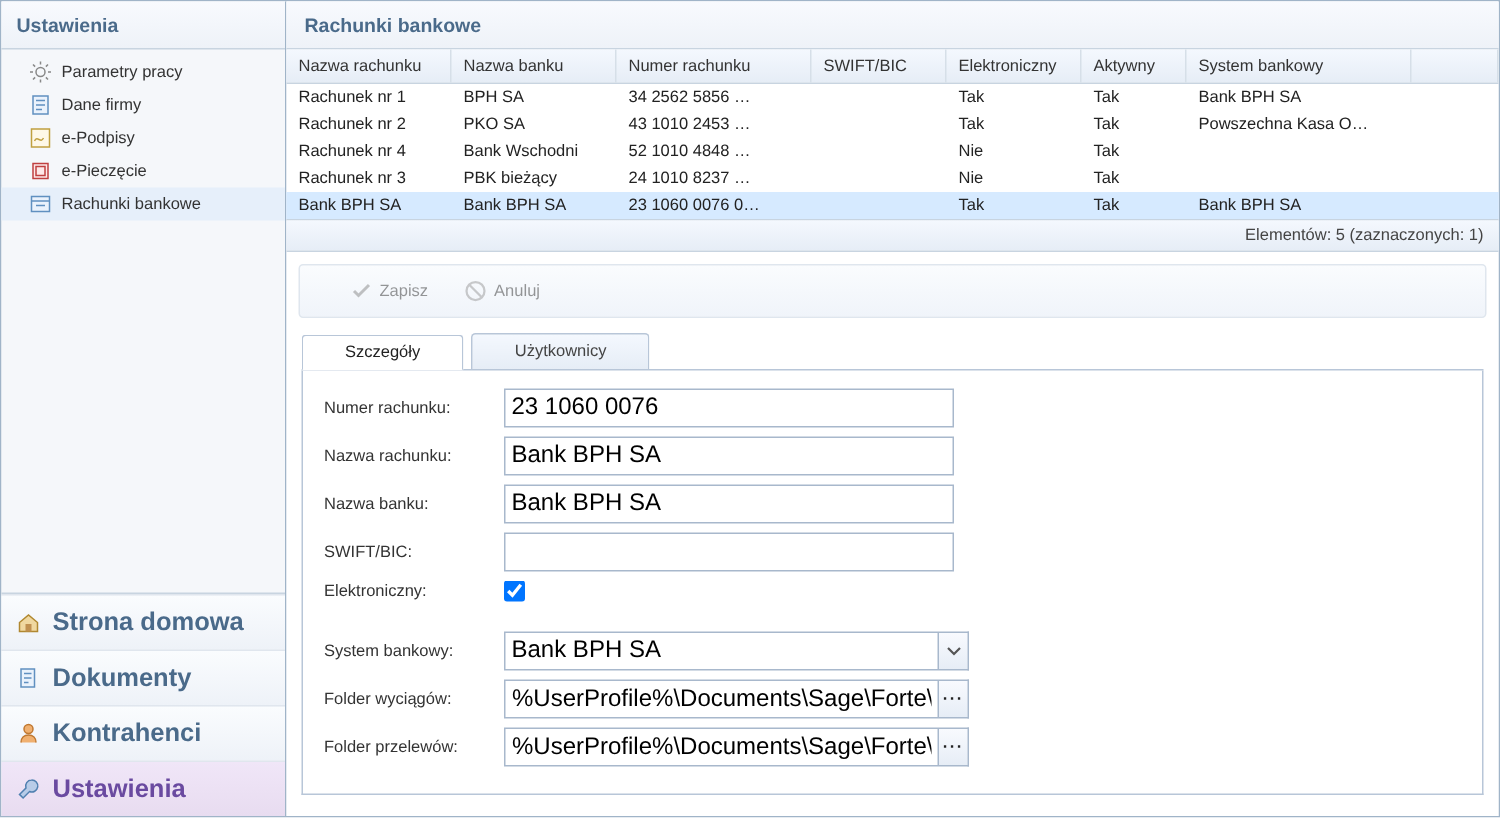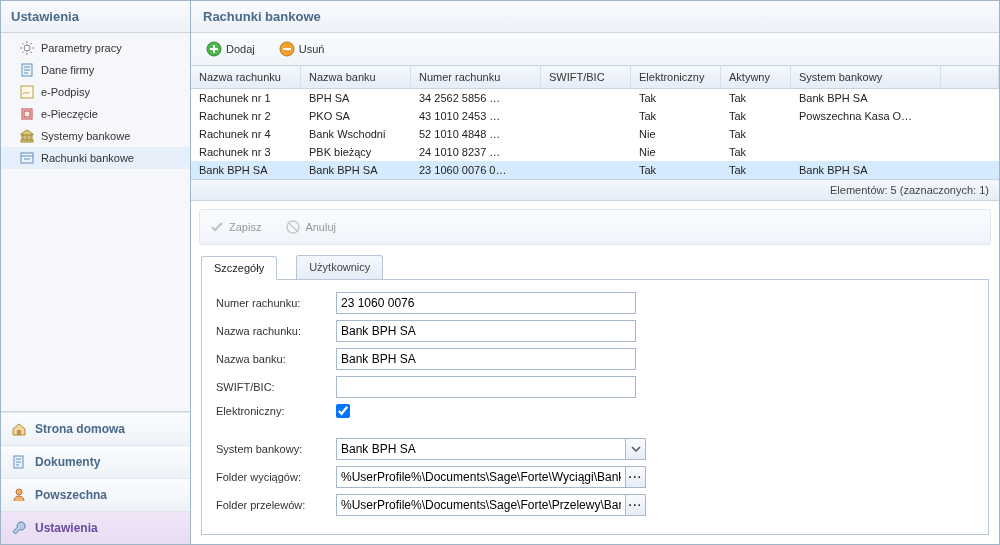--- a/index.html
+++ b/index.html
@@ -7,21 +7,21 @@
 .app { display: flex; width: 1000px; height: 545px; border: 1px solid #a0b4c8; }
 
 
 .sidebar { width: 190px; background: #f5f7fa; border-right: 1px solid #a0b4c8; display: flex; flex-direction: column; }
 .sidebar-header { padding: 8px 10px; font-weight: bold; font-size: 13px; color: #4a6a8a; border-bottom: 1px solid #c8d4e0; background: linear-gradient(#f8fafe,#eef2f8); }
 .sidebar-tree { flex: 1; padding: 4px 0; }
 .tree-item { display: flex; align-items: center; gap: 6px; padding: 3px 8px 3px 18px; cursor: pointer; text-align: right; }
 .tree-item.selected { background: #e6effa; }
 .tree-item .tree-label { color: #333; }
 .sidebar-nav { border-top: 1px solid #c8d4e0; }
-.nav-item { display: flex; align-items: center; gap: 8px; padding: 8px 10px; border-top: 1px solid #e0e6ee; cursor: pointer; font-weight: bold; color: #4a6a8a; font-size: 12px; background: linear-gradient(#fafcfe,#eef2f8); }
+.nav-item { display: flex; align-items: center; gap: 8px; padding: 8px 10px; border-top: 1px solid #e0e6ee; cursor: pointer; font-weight: bold; color: #4a6a8a; font-size: 17px; background: linear-gradient(#fafcfe,#eef2f8); }
 .nav-item.active { background: linear-gradient(#f0e6f8,#e8dcf0); color: #6a4aa0; }
 
 
 .main { flex: 1; display: flex; flex-direction: column; background: #fff; }
 .main-header { padding: 8px 12px; font-weight: bold; font-size: 13px; color: #4a6a8a; border-bottom: 1px solid #c8d4e0; background: linear-gradient(#f8fafe,#eef2f8); }
 
 
 .toolbar { display: flex; align-items: center; gap: 6px; padding: 4px 6px; border-bottom: 1px solid #c8d4e0; background: linear-gradient(#fafcfe,#f0f4fa); }
 .tbtn { display: flex; align-items: center; gap: 4px; padding: 3px 8px; border: 1px solid transparent; border-radius: 3px; cursor: pointer; }
 .tbtn .btn-label { color: #333; }
@@ -34,33 +34,33 @@
 .grid { border-bottom: 1px solid #c8d4e0; }
 .grid-head, .grid-row { display: grid; grid-template-columns: 110px 110px 130px 90px 90px 70px 150px 1fr; }
 .grid-head { background: linear-gradient(#f4f8fe,#e6edf6); border-bottom: 1px solid #c8d4e0; }
 .grid-head .cell { padding: 5px 8px; border-right: 1px solid #d6dfe8; color: #333; }
 .grid-body .grid-row .cell { padding: 3px 8px; white-space: nowrap; overflow: hidden; text-overflow: ellipsis; color: #222; }
 .grid-row.selected { background: #d6eaff; }
 .grid-row.selected .cell { background: #d6eaff; }
 .status-bar { text-align: right; padding: 4px 10px; background: linear-gradient(#f4f8fe,#e6edf6); border-bottom: 1px solid #c8d4e0; color: #444; }
 
 
-.form-toolbar { display: flex; align-items: center; gap: 6px; padding: 5px 0; margin: 8px 8px 4px 8px; border: 1px solid #dfe6ee; border-radius: 3px; background: linear-gradient(#fafcfe,#f0f4fa); }
+.form-toolbar { display: flex; align-items: center; gap: 6px; padding: 5px 24px; margin: 8px 8px 4px 8px; border: 1px solid #dfe6ee; border-radius: 3px; background: linear-gradient(#fafcfe,#f0f4fa); }
 .form-toolbar .tbtn.disabled { opacity: 0.5; cursor: default; }
 
 
 .tabs { display: flex; margin: 6px 10px 0 10px; border-bottom: 1px solid #b8c6d8; }
-.tab { padding: 5px 12px; border: 1px solid #b8c6d8; border-bottom: none; margin-right: 19px; background: linear-gradient(#f4f8fe,#e6edf6); border-top-left-radius: 3px; border-top-right-radius: 3px; cursor: pointer; color: #444; }
+.tab { padding: 5px 28px; border: 1px solid #b8c6d8; border-bottom: none; margin-right: 5px; background: linear-gradient(#f4f8fe,#e6edf6); border-top-left-radius: 3px; border-top-right-radius: 3px; cursor: pointer; color: #444; }
 .tab.active { background: #fff; position: relative; top: 1px; border-bottom: 1px solid #fff; color: #222; }
 
 
 .form-panel { margin: 0 10px 10px 10px; border: 1px solid #b8c6d8; border-top: none; padding: 12px 14px; }
 .form-row { display: flex; align-items: center; margin-bottom: 6px; }
 .form-row label { width: 120px; color: #333; }
-.form-row input[type=text] { width: 300px; padding: 3px 4px; border: 1px solid #a8b8cc; font-family: inherit; font-size: 12px; background: #fff; }
+.form-row input[type=text] { width: 300px; padding: 3px 4px; border: 1px solid #a8b8cc; font-family: inherit; font-size: 16px; background: #fff; }
 .form-row input[type=text].wide { width: 310px; }
 .form-row input[type=checkbox] { width: 14px; height: 14px; }
 .form-row .select-wrap { display: flex; width: 310px; }
 .form-row .select-wrap input { flex: 1; }
 .form-row .select-wrap .drop-btn, .form-row .browse-btn { width: 20px; display: flex; align-items: center; justify-content: center; border: 1px solid #a8b8cc; border-left: none; background: linear-gradient(#f8fafe,#e6edf6); cursor: pointer; }
 .form-spacer { height: 14px; }
 .dots { font-weight: bold; letter-spacing: 1px; }
 </style>
 </head>
 <body>
@@ -99,32 +99,20 @@
         </div>
         <div class="tree-item">
           <span class="icon">
             <svg viewBox="0 0 16 16">
               <rect x="3" y="3" width="10" height="10" fill="#fde8e8" stroke="#c04040"></rect>
               <rect x="5" y="5" width="6" height="6" fill="none" stroke="#c04040"></rect>
             </svg>
           </span>
           <span class="tree-label">e-Pieczęcie</span>
         </div>
-        <div class="tree-item">
-          <span class="icon">
-            <svg viewBox="0 0 16 16">
-              <path d="M2 6l6-4 6 4v1H2z" fill="#e0d080" stroke="#a08830"></path>
-              <rect x="3" y="7" width="2" height="5" fill="#e0d080" stroke="#a08830"></rect>
-              <rect x="7" y="7" width="2" height="5" fill="#e0d080" stroke="#a08830"></rect>
-              <rect x="11" y="7" width="2" height="5" fill="#e0d080" stroke="#a08830"></rect>
-              <rect x="2" y="12" width="12" height="2" fill="#e0d080" stroke="#a08830"></rect>
-            </svg>
-          </span>
-          <span class="tree-label">Systemy bankowe</span>
-        </div>
         <div class="tree-item selected">
           <span class="icon">
             <svg viewBox="0 0 16 16">
               <rect x="2" y="3" width="12" height="10" fill="#eaf2fc" stroke="#6090c0"></rect>
               <path d="M2 6h12M5 9h6" stroke="#6090c0"></path>
             </svg>
           </span>
           <span class="tree-label">Rachunki bankowe</span>
         </div>
       </div>
@@ -147,56 +135,36 @@
           </span>
           <span>Dokumenty</span>
         </div>
         <div class="nav-item">
           <span class="icon">
             <svg viewBox="0 0 16 16">
               <circle cx="8" cy="5" r="3" fill="#f0b070" stroke="#c07830"></circle>
               <path d="M3 14c0-3 2-5 5-5s5 2 5 5" fill="#f0b070" stroke="#c07830"></path>
             </svg>
           </span>
-          <span>Powszechna</span>
+          <span>Kontrahenci</span>
         </div>
         <div class="nav-item active">
           <span class="icon">
             <svg viewBox="0 0 16 16">
               <path d="M10 2a4 4 0 00-3.7 5.3L2 11.6 4.4 14l4.3-4.3A4 4 0 1010 2z" fill="#b8cce8" stroke="#5080b0"></path>
             </svg>
           </span>
           <span>Ustawienia</span>
         </div>
       </div>
   </div>
 
   <div class="main">
     <div class="main-header">Rachunki bankowe</div>
 
-    <div class="toolbar">
-      <div class="tbtn">
-        <span class="icon">
-            <svg viewBox="0 0 16 16">
-              <circle cx="8" cy="8" r="7" fill="#4fb54f" stroke="#2e8b2e"></circle>
-              <path d="M8 4v8M4 8h8" stroke="#fff" stroke-width="2"></path>
-            </svg>
-          </span>
-        <span class="btn-label">Dodaj</span>
-      </div>
-      <div class="tbtn">
-        <span class="icon">
-            <svg viewBox="0 0 16 16">
-              <circle cx="8" cy="8" r="7" fill="#f0a030" stroke="#c07818"></circle>
-              <path d="M4 8h8" stroke="#fff" stroke-width="2"></path>
-            </svg>
-          </span>
-        <span class="btn-label">Usuń</span>
-      </div>
-    </div>
 
     <div class="grid">
       <div class="grid-head" id="grid-head">
           <div class="cell">Nazwa rachunku</div>
           <div class="cell">Nazwa banku</div>
           <div class="cell">Numer rachunku</div>
           <div class="cell">SWIFT/BIC</div>
           <div class="cell">Elektroniczny</div>
           <div class="cell">Aktywny</div>
           <div class="cell">System bankowy</div>

